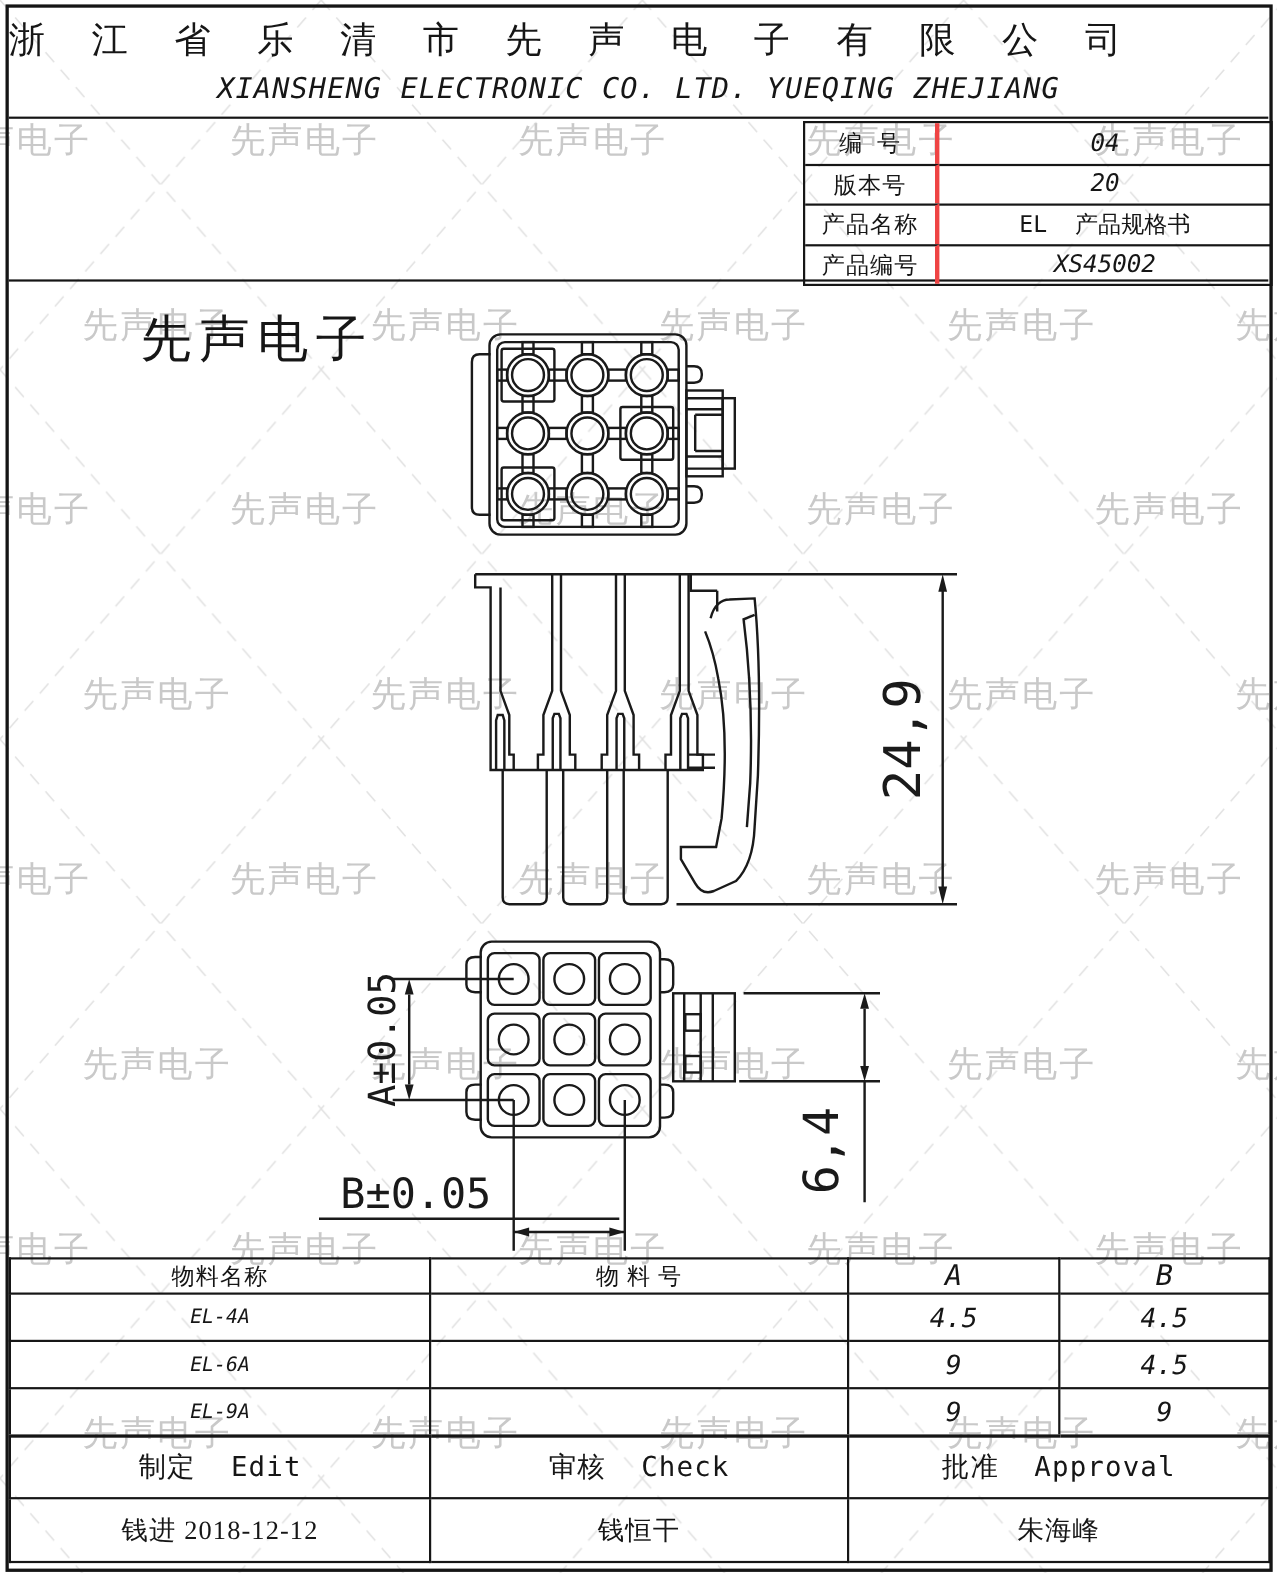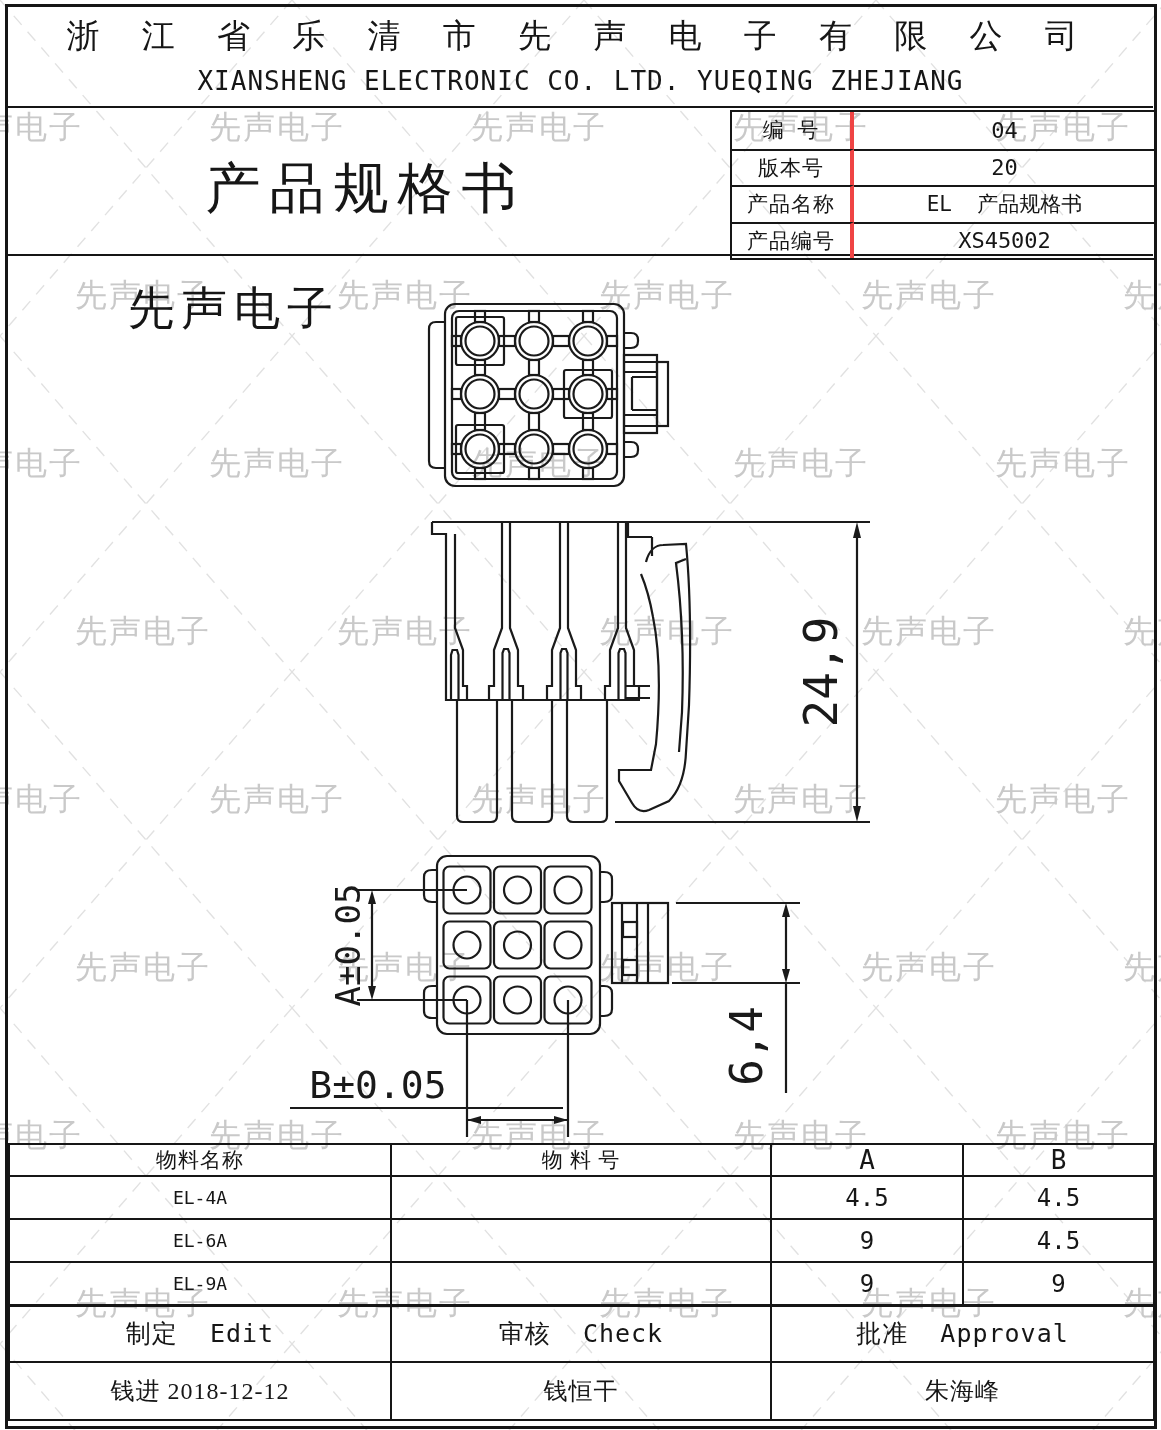--- a/index.html
+++ b/index.html
@@ -1,31 +1,31 @@
 <!DOCTYPE html>
 <html><head>
 <meta charset="utf-8">
 <style>
   html,body{margin:0;padding:0;background:#fff;}
   .page{position:relative;width:1161px;height:1430px;background:#ffffff;overflow:hidden;
         font-family:'Liberation Serif','DejaVu Serif',serif;color:#161616;}
   .cn{font-family:'Liberation Serif','DejaVu Serif',serif;}
-  .stick{font-family:'DejaVu Sans Mono',monospace;}
+  .stick{font-family:'DejaVu Sans Mono',monospace;font-style:italic;}
   .mix{font-family:'DejaVu Sans Mono','Liberation Serif',serif;}
   .pre{white-space:pre;}
   
   #wm-layer{position:absolute;inset:0;z-index:0;pointer-events:none;}
   .wm{position:absolute;transform:translate(-50%,-50%);font-size:32px;letter-spacing:2px;
       color:#c9c9c9;white-space:nowrap;font-family:'Liberation Serif',serif;}
   #dash-layer{position:absolute;left:0;top:0;z-index:0;pointer-events:none;}
   
   .frame{position:absolute;left:5px;top:4px;width:1146px;height:1419px;border:3px solid #151515;z-index:3;pointer-events:none;}
   .hline{position:absolute;left:8px;width:1145px;height:2px;background:#151515;z-index:2;}
   
-  .company-cn{position:absolute;left:8px;top:14px;width:1145px;text-align:center;font-size:33px;
+  .company-cn{position:absolute;left:8px;top:14px;width:1145px;font-size:33px;
               letter-spacing:17px;z-index:2;}
   .company-en{position:absolute;left:8px;top:66px;width:1145px;text-align:center;font-size:26px;
               letter-spacing:1px;z-index:2;}
   .doc-title{position:absolute;left:8px;top:152px;width:715px;text-align:center;font-size:55px;
              letter-spacing:9px;z-index:2;}
   
   #info-table{position:absolute;left:730px;top:110px;width:423px;height:146px;z-index:2;
               border:2px solid #161616;display:grid;grid-template-columns:122px 1fr;grid-auto-rows:1fr;}
   #info-table .cell{display:flex;align-items:center;justify-content:center;border-top:2px solid #161616;}
   #info-table .cell:nth-child(-n+2){border-top:none;}
@@ -106,21 +106,20 @@
     <rect width="1161" height="1430" fill="url(#dg)" opacity="0.55"></rect>
   </svg>
 
   <div class="frame"></div>
   <div class="hline" style="top:106px"></div>
   <div class="hline" style="top:254px"></div>
 
   <div class="company-cn cn pre">浙 江 省 乐 清 市 先 声 电 子 有 限 公 司</div>
   <div class="company-en stick pre">XIANSHENG ELECTRONIC CO. LTD. YUEQING ZHEJIANG</div>
 
-  <div class="doc-title cn pre">产品规格书</div>
   <div id="info-table">
     <div class="cell lab cn pre">编  号</div>
     <div class="cell val stick pre">04</div>
     <div class="cell lab cn pre">版本号</div>
     <div class="cell val stick pre">20</div>
     <div class="cell lab cn pre">产品名称</div>
     <div class="cell val mix pre" style="font-size:21px">EL  产品规格书</div>
     <div class="cell lab cn pre">产品编号</div>
     <div class="cell val stick pre">XS45002</div>
   </div>

